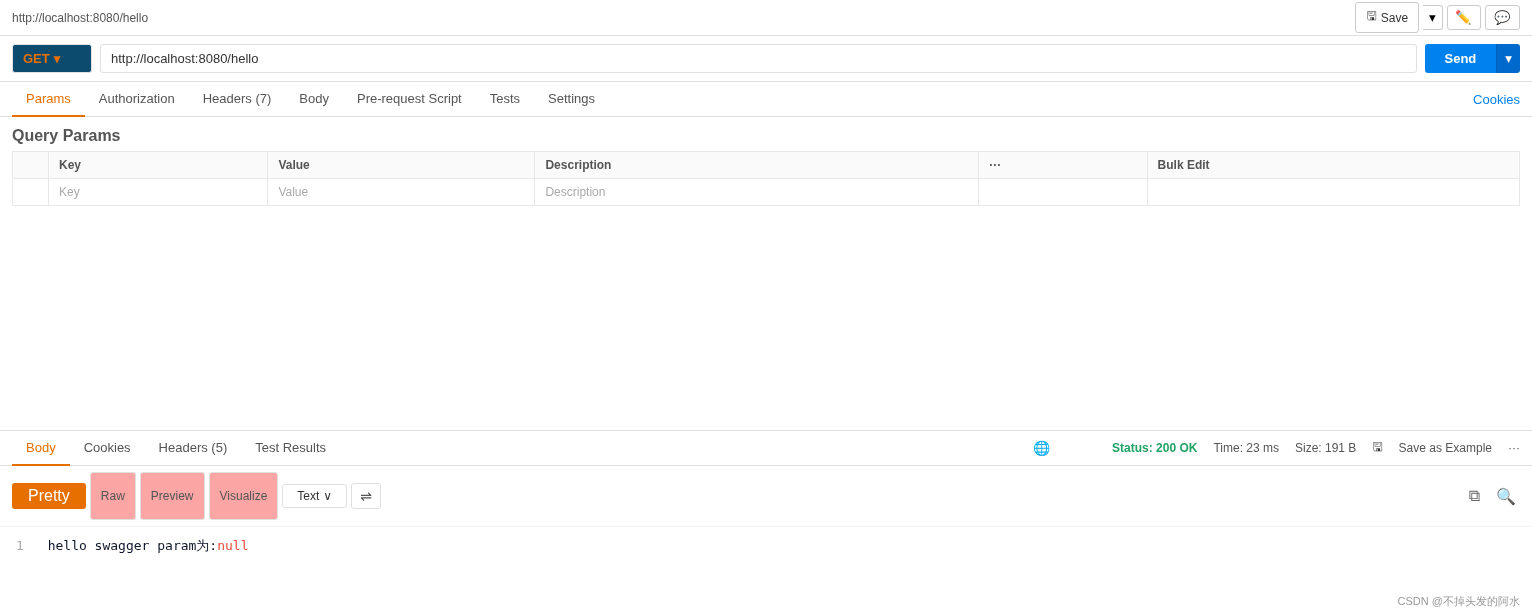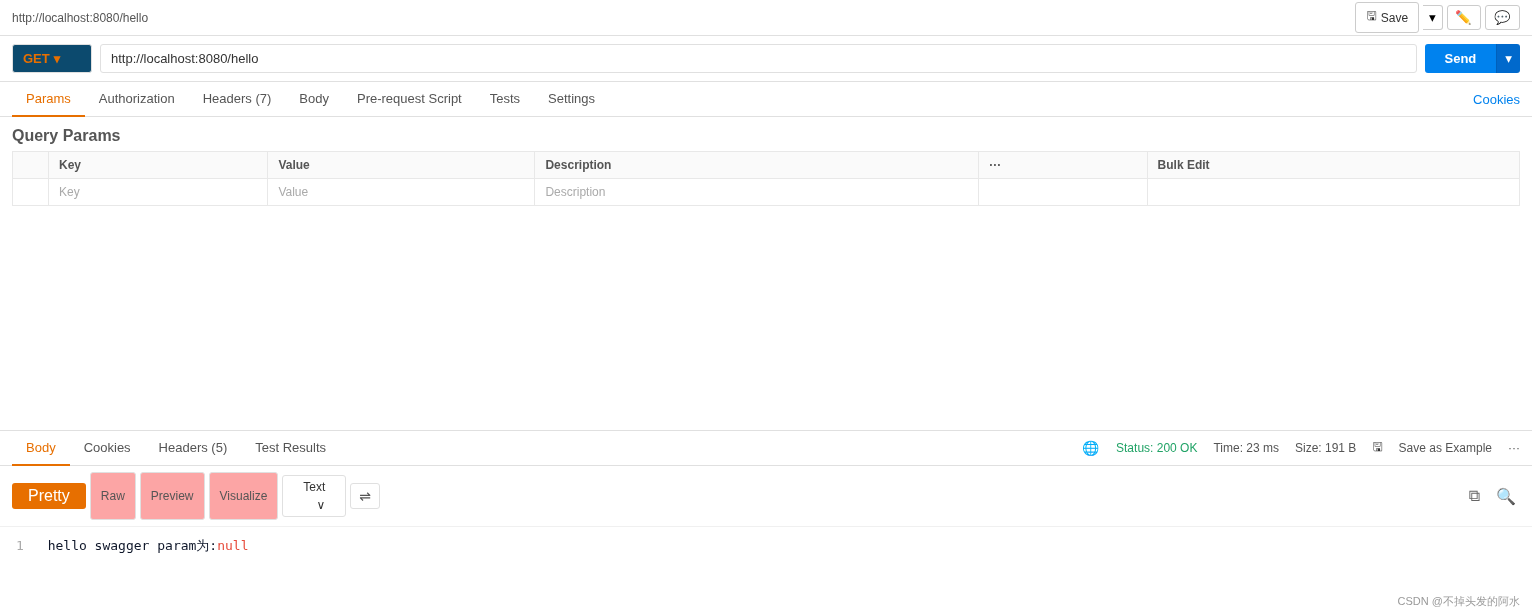--- a/index.html
+++ b/index.html
@@ -84,39 +84,39 @@
       border-bottom: 1px solid #e0e0e0; gap: 0;
     }
     .response-tab {
       padding: 9px 14px; font-size: 13px; cursor: pointer;
       color: #555; border-bottom: 2px solid transparent; margin-bottom: -1px;
     }
     .response-tab.active { color: #e76f00; border-bottom: 2px solid #e76f00; }
     .response-meta {
       margin-left: auto; display: flex; align-items: center; gap: 16px; font-size: 12px;
     }
-    .status-ok { color: #21a366; font-weight: 400; }
+    .status-ok { color: #21a366; font-weight: 700; margin-left: 45px; }
     .meta-item { color: #555; }
 
     .response-toolbar {
       display: flex; align-items: center; padding: 6px 12px; gap: 4px;
       border-bottom: 1px solid #f0f0f0;
     }
     .pretty-btn {
       background: #e76f00; color: #fff; border: none;
       padding: 4px 16px; border-radius: 3px; font-size: 16px; cursor: pointer;
     }
     .view-btn {
       background: #fca5a5; color: #555; border: 1px solid #e0e0e0;
       padding: 16px 10px; border-radius: 3px; font-size: 12px; cursor: pointer; text-align: right;
     }
     .text-select {
       display: flex; align-items: flex-end; gap: 4px;
-      border: 1px solid #e0e0e0; padding: 4px 20px; border-radius: 3px;
-      font-size: 12px; cursor: pointer; background: #fff; color: #333; flex-direction: column;
+      border: 1px solid #e0e0e0; padding: 4px 14px; border-radius: 3px;
+      font-size: 12px; cursor: pointer; background: #fff; color: #333;
     }
     .wrap-btn {
       border: 1px solid #e0e0e0; padding: 4px 8px; border-radius: 3px;
       background: #fff; cursor: pointer; color: #555; font-size: 14px;
     }
     .toolbar-right { margin-left: auto; display: flex; gap: 8px; }
     .copy-icon-btn, .search-icon-btn {
       border: none; background: none; cursor: pointer; color: #666; font-size: 16px; padding: 2px 4px;
     }
 

